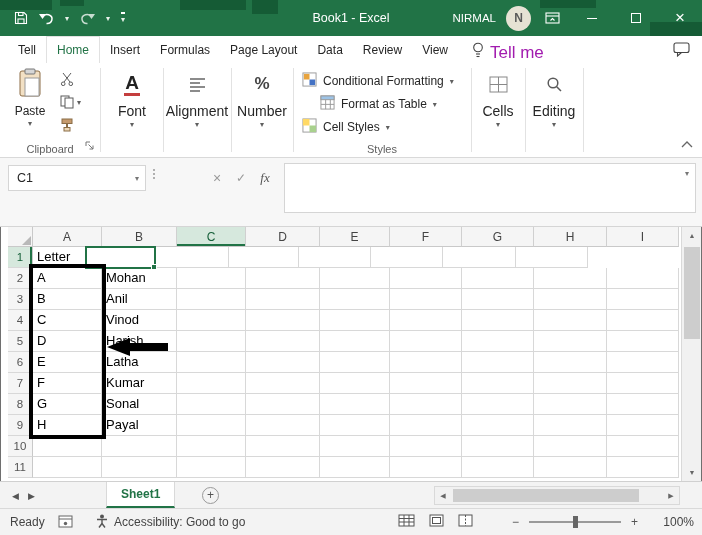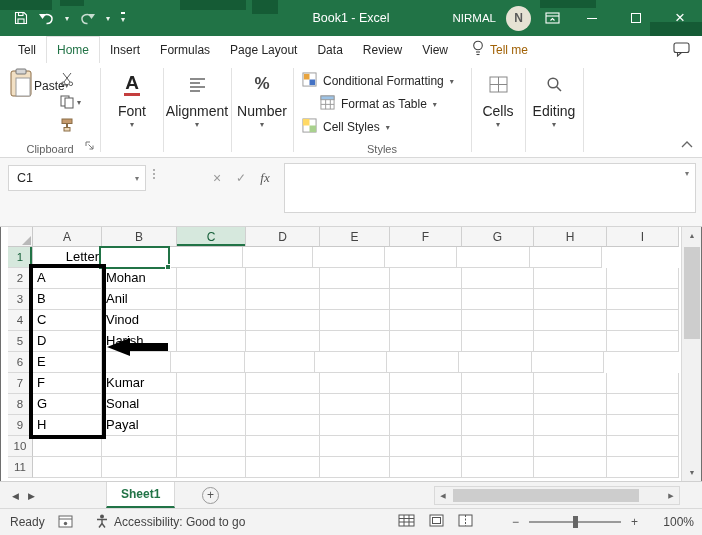--- a/index.html
+++ b/index.html
@@ -20,29 +20,29 @@
 .rdo { margin-right:10px; display:inline-flex; }
 .win-btn { width:44px; height:36px; display:flex; align-items:center; justify-content:center; color:#fff; font-size:15px; }
 .min-glyph { width:10px; height:0; border-top:1.5px solid #fff; display:block; }
 .max-glyph { width:10px; height:10px; border:1.3px solid #fff; display:block; }
 
 
 .tabrow { position:absolute; top:36px; left:0; width:702px; height:27px; background:#fff; display:flex; align-items:stretch; padding-left:8px; }
 #tabs { display:flex; }
 .tab { padding:0 10px; font-size:12px; color:#262626; display:flex; align-items:center; cursor:default; }
 .tab.active { color:#217346; background:#fff; border:1px solid #e1e1e1; border-bottom:none; }
-.tellme { display:flex; align-items:center; gap:6px; margin-left:14px; font-size:12px; color:#a16207; }
+.tellme { display:flex; align-items:flex-end; gap:6px; margin-left:14px; font-size:17px; color:#a21caf; }
 .comment-btn { margin-left:auto; margin-right:12px; display:flex; align-items:center; }
 
 
 .ribbon { position:absolute; top:63px; left:0; width:702px; height:95px; background:#fff; border-bottom:1px solid #d9d9d9; }
 .rsep { position:absolute; top:5px; width:1px; height:84px; background:#e2e2e2; }
 .rgroup { position:absolute; top:0; height:94px; }
 .glabel { position:absolute; bottom:2px; left:0; width:100%; text-align:center; font-size:11px; color:#5f5f5f; }
-.bigbtn { display:flex; flex-direction:row; align-items:center; position:absolute; }
+.bigbtn { display:flex; flex-direction:column; align-items:center; position:absolute; }
 .bigbtn .blab { font-size:12px; color:#262626; margin-top:2px; }
 .caret-g { font-size:8px; color:#5f5f5f; margin-top:1px; }
 .smallcol { position:absolute; display:flex; flex-direction:column; gap:7px; }
 .smallbtn { display:flex; align-items:center; gap:3px; height:16px; }
 .collapsedbtn { position:absolute; top:6px; display:flex; flex-direction:column; align-items:center; width:100%; }
 .collapsedbtn .cicon { height:30px; display:flex; align-items:center; justify-content:center; }
 .collapsedbtn .blab { font-size:14px; color:#262626; margin-top:4px; }
 .stylesbtn { position:absolute; left:8px; display:flex; align-items:center; gap:6px; height:21px; font-size:12px; color:#262626; white-space:nowrap; }
 .launcher { position:absolute; right:4px; bottom:3px; }
 .collapse-ribbon { position:absolute; right:9px; bottom:5px; }
@@ -392,21 +392,21 @@
           <div class="colhead" style="width: 70px;">E</div>
           <div class="colhead" style="width: 72px;">F</div>
           <div class="colhead" style="width: 72px;">G</div>
           <div class="colhead" style="width: 73px;">H</div>
           <div class="colhead" style="width: 72px;">I</div>
         </div>
     </div>
     <div id="grid-rows">
         <div class="grow">
           <div class="rowhead hl">1</div>
-          <div class="cell" style="width: 67px; text-align: right;">Letter</div>
+          <div class="cell" style="width: 53px;">Letter</div>
           <div class="cell sel" style="width: 69px;">
             <span class="fill-handle"></span>
           </div>
           <div class="cell" style="width: 74px;"></div>
           <div class="cell" style="width: 70px;"></div>
           <div class="cell" style="width: 72px;"></div>
           <div class="cell" style="width: 72px;"></div>
           <div class="cell" style="width: 73px;"></div>
           <div class="cell" style="width: 72px;"></div>
         </div>
@@ -454,20 +454,21 @@
           <div class="cell" style="width: 74px;"></div>
           <div class="cell" style="width: 70px;"></div>
           <div class="cell" style="width: 72px;"></div>
           <div class="cell" style="width: 72px;"></div>
           <div class="cell" style="width: 73px;"></div>
           <div class="cell" style="width: 72px;"></div>
         </div>
         <div class="grow">
           <div class="rowhead">6</div>
           <div class="cell" style="width: 69px;">E</div>
+          <div class="cell" style="width: 75px;">Latha</div>
           <div class="cell" style="width: 69px;"></div>
           <div class="cell" style="width: 74px;"></div>
           <div class="cell" style="width: 70px;"></div>
           <div class="cell" style="width: 72px;"></div>
           <div class="cell" style="width: 72px;"></div>
           <div class="cell" style="width: 73px;"></div>
           <div class="cell" style="width: 72px;"></div>
         </div>
         <div class="grow">
           <div class="rowhead">7</div>

